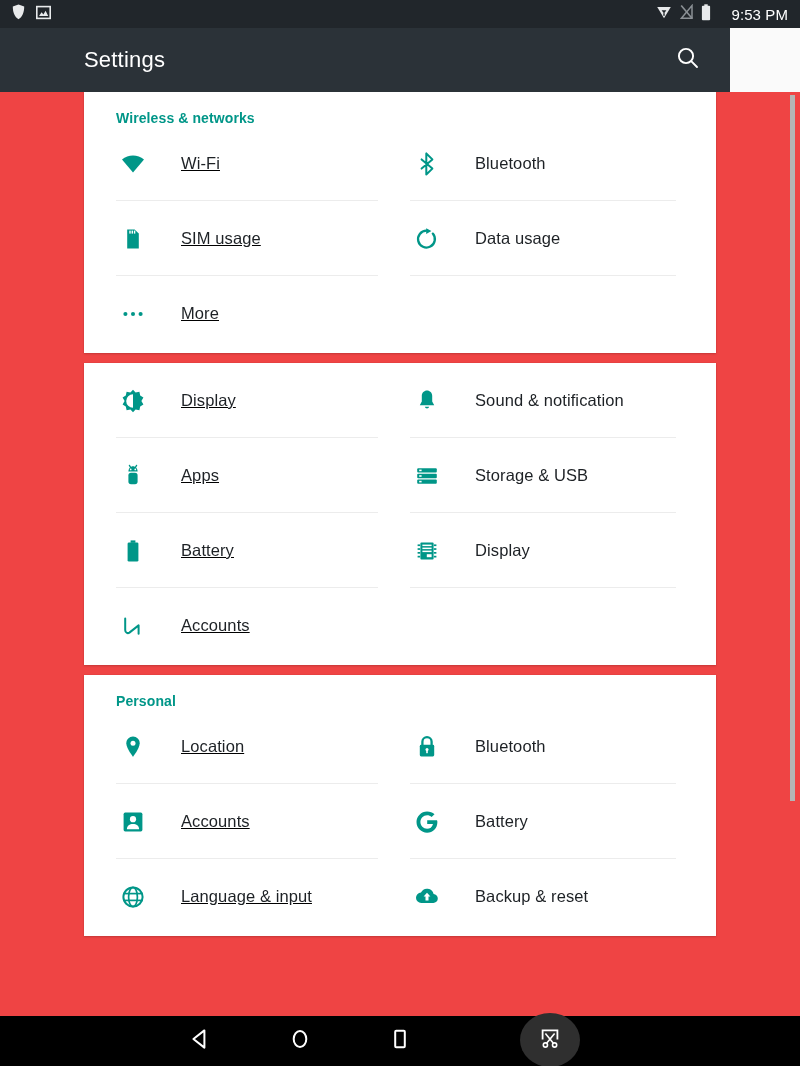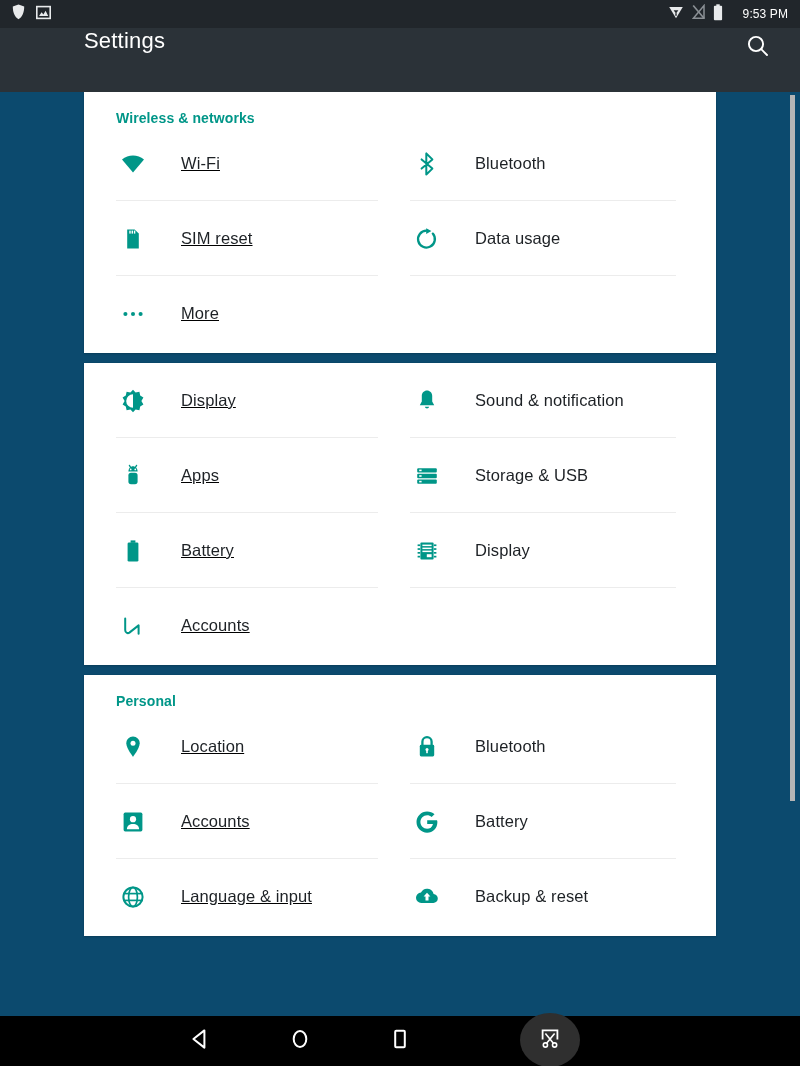--- a/index.html
+++ b/index.html
@@ -41,34 +41,35 @@
   }
   .sb-right {
     margin-left: auto;
     display: flex;
     align-items: center;
     gap: 8px;
   }
   .sb-icon { display: block; }
   .sb-clock {
     color: #ffffff;
-    font-size: 12px;
+    font-size: 15px;
     letter-spacing: .1px;
     margin-left: 12px;
     white-space: nowrap;
   }
 
   
   .appbar {
     position: absolute;
     top: 28px; left: 0;
-    width: 800px;
+    width: 730px;
     height: 64px;
     background: #2b3238;
     display: flex;
+    align-items: center;
     box-sizing: border-box;
   }
   .appbar-title {
     color: #ffffff;
     font-size: 22px;
     margin-left: 84px;
     letter-spacing: .2px;
   }
   .appbar-search {
     margin-left: auto;
@@ -80,21 +81,21 @@
     justify-content: center;
     cursor: pointer;
   }
 
   
   .content {
     position: absolute;
     top: 92px; left: 0;
     width: 800px;
     height: 924px;
-    background: #0c4a6e;
+    background: #ef4444;
     overflow: hidden;
   }
   .card {
     position: relative;
     background: #ffffff;
     margin: 0 84px 10px 84px;
     box-shadow: 0 1px 2px rgba(0,0,0,.16), 0 0 1px rgba(0,0,0,.12);
     padding-bottom: 2px;
   }
   .card:first-child { margin-top: 0; }
@@ -275,21 +276,21 @@
 
         <div class="row col-left divided">
           <span class="row-icon">
             <svg width="26" height="26" viewBox="0 0 26 26">
               <path d="M7.2 3.4 L14.6 3.4 L18.8 7.6 L18.8 22.4 L7.2 22.4 Z" fill="#009688"></path>
               <rect x="9.3" y="4.6" width="1.4" height="3" fill="#ffffff"></rect>
               <rect x="11.6" y="4.6" width="1.4" height="3" fill="#ffffff"></rect>
               <rect x="13.9" y="4.6" width="1.4" height="3" fill="#ffffff"></rect>
             </svg>
           </span>
-          <span class="row-label">SIM reset</span>
+          <span class="row-label">SIM usage</span>
         </div>
 
         <div class="row col-right divided">
           <span class="row-icon">
             <svg width="26" height="26" viewBox="0 0 26 26">
               <path d="M18.8 7.6 A8.4 8.4 0 1 1 12.4 4.7" fill="none" stroke="#009688" stroke-width="2.3" stroke-linecap="round"></path>
               <path d="M12.2 2.2 L17.4 5.1 L12.2 8.1 Z" fill="#009688"></path>
             </svg>
           </span>
           <span class="row-label">Data usage</span>

